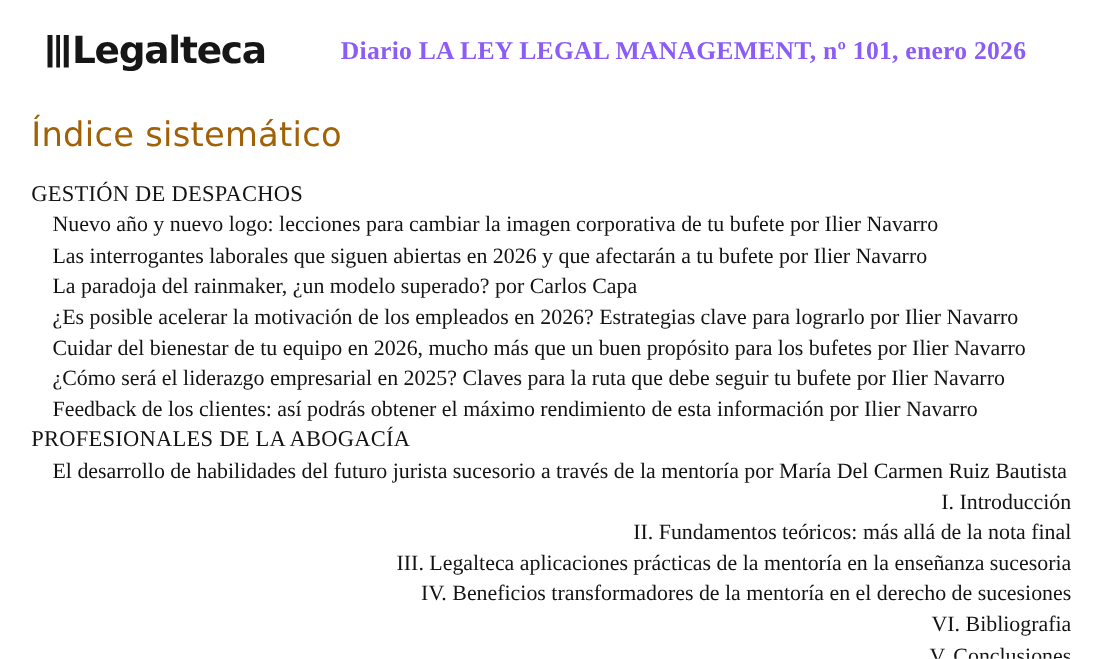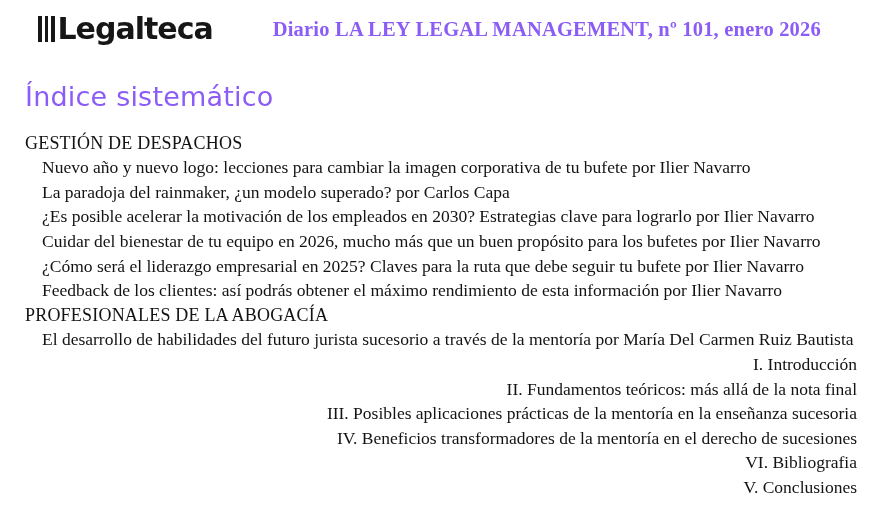--- a/index.html
+++ b/index.html
@@ -11,21 +11,21 @@
     overflow: hidden;
   }
   body {
     font-family: "Liberation Serif", serif;
     color: #111111;
   }
   
   .header {
     display: flex;
     align-items: center;
-    padding: 14px 0 0 38px;
+    padding: 26px 0 0 38px;
   }
   .logo {
     display: flex;
     align-items: center;
     gap: 1px;
   }
   .logo-bars {
     display: flex;
     gap: 3px;
     margin-right: 2px;
@@ -54,21 +54,21 @@
   }
   
   .main {
     padding: 0 20px 0 25px;
   }
   .page-title {
     font-family: "DejaVu Sans", "Liberation Sans", sans-serif;
     font-size: 27px;
     font-weight: 500;
     letter-spacing: 0.2px;
-    color: #8b5cf6;
+    color: #a16207;
     margin: 38px 0 19px 0;
     line-height: 1.1;
   }
   .toc {
     font-size: 17.5px;
     line-height: 24.6px;
     color: #131313;
     margin-top: 14px;
   }
   .section-title {
@@ -100,29 +100,30 @@
   <div class="issue-title">Diario LA LEY LEGAL MANAGEMENT, nº 101, enero 2026</div>
 </div>
 
 <div class="main">
   <h1 class="page-title">Índice sistemático</h1>
 
   <div class="toc">
 
     <div class="section-title">GESTIÓN DE DESPACHOS</div>
     <div class="toc-item">Nuevo año y nuevo logo: lecciones para cambiar la imagen corporativa de tu bufete por Ilier Navarro</div>
+    <div class="toc-item">Las interrogantes laborales que siguen abiertas en 2026 y que afectarán a tu bufete por Ilier Navarro</div>
     <div class="toc-item">La paradoja del rainmaker, ¿un modelo superado? por Carlos Capa</div>
-    <div class="toc-item">¿Es posible acelerar la motivación de los empleados en 2030? Estrategias clave para lograrlo por Ilier Navarro</div>
+    <div class="toc-item">¿Es posible acelerar la motivación de los empleados en 2026? Estrategias clave para lograrlo por Ilier Navarro</div>
     <div class="toc-item">Cuidar del bienestar de tu equipo en 2026, mucho más que un buen propósito para los bufetes por Ilier Navarro</div>
     <div class="toc-item">¿Cómo será el liderazgo empresarial en 2025? Claves para la ruta que debe seguir tu bufete por Ilier Navarro</div>
     <div class="toc-item">Feedback de los clientes: así podrás obtener el máximo rendimiento de esta información por Ilier Navarro</div>
 
     <div class="section-title">PROFESIONALES DE LA ABOGACÍA</div>
     <div class="toc-item">El desarrollo de habilidades del futuro jurista sucesorio a través de la mentoría por María Del Carmen Ruiz Bautista</div>
     <div class="toc-subitem">I. Introducción</div>
     <div class="toc-subitem">II. Fundamentos teóricos: más allá de la nota final</div>
-    <div class="toc-subitem">III. Posibles aplicaciones prácticas de la mentoría en la enseñanza sucesoria</div>
+    <div class="toc-subitem">III. Legalteca aplicaciones prácticas de la mentoría en la enseñanza sucesoria</div>
     <div class="toc-subitem">IV. Beneficios transformadores de la mentoría en el derecho de sucesiones</div>
     <div class="toc-subitem">VI. Bibliografia</div>
     <div class="toc-subitem">V. Conclusiones</div>
 
   </div>
 </div>
 
 </body></html>

